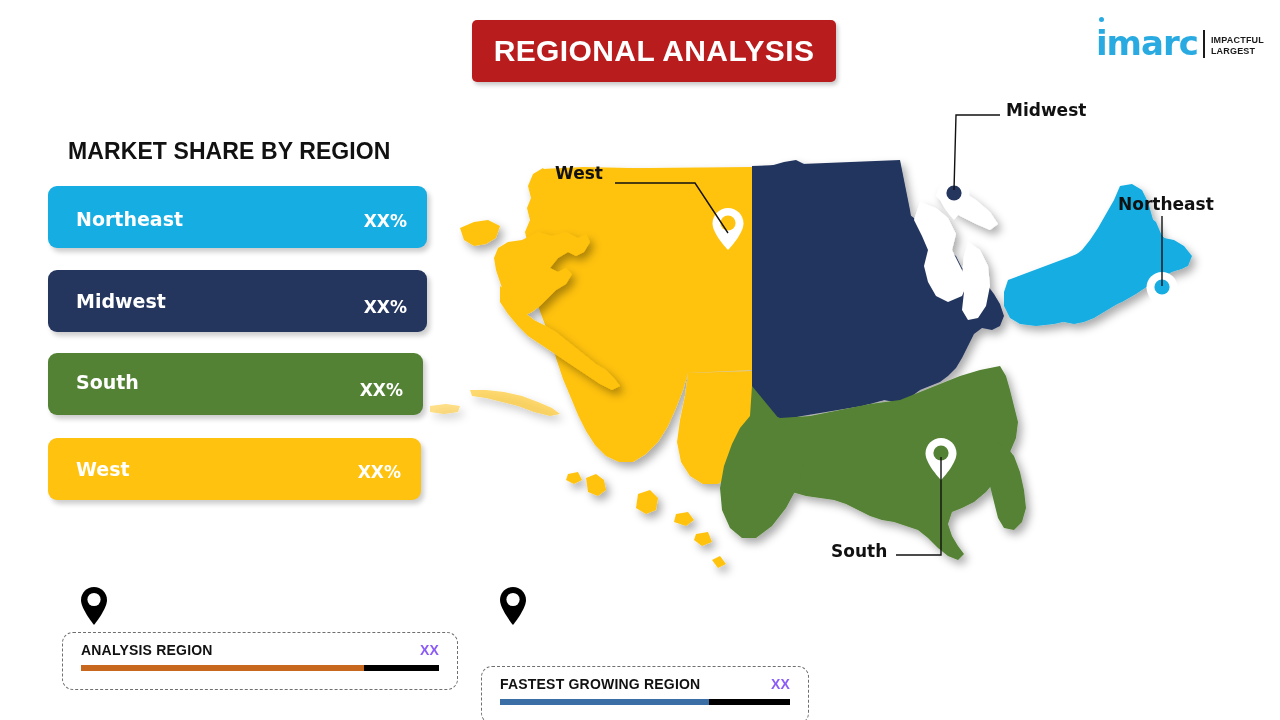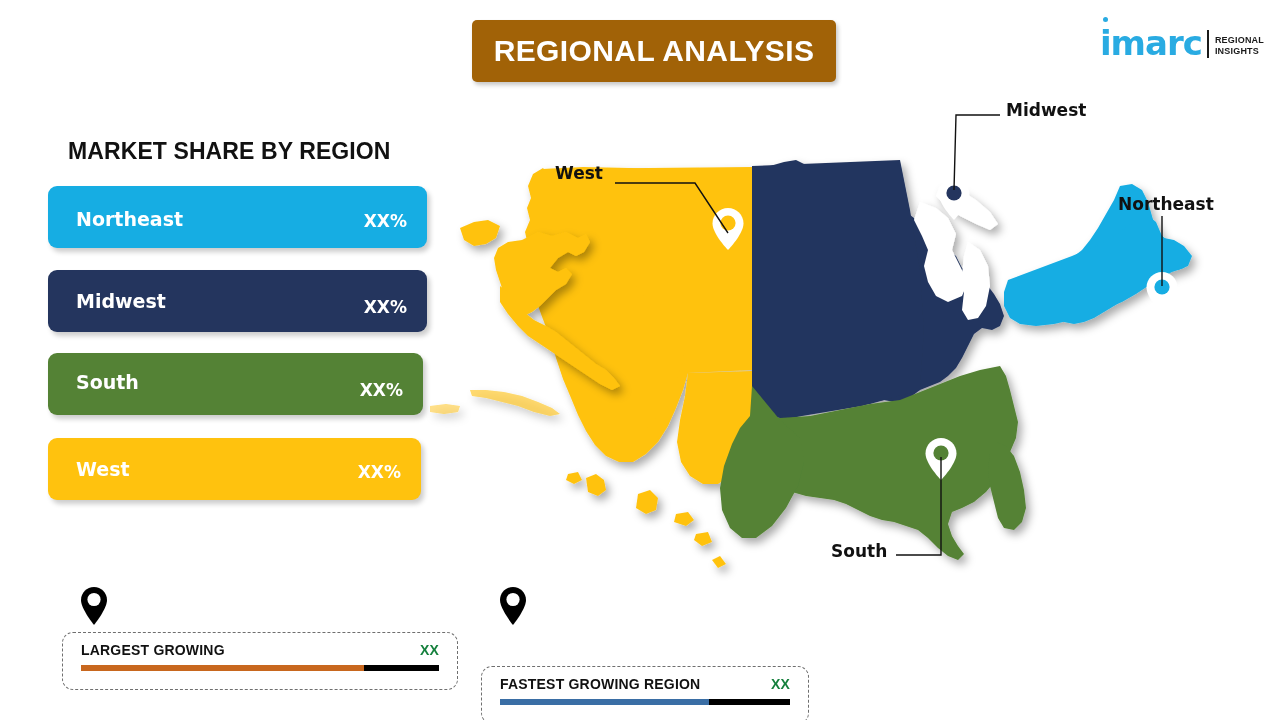--- a/index.html
+++ b/index.html
@@ -159,21 +159,21 @@
   }
   .stat-label {
     font-size: 14px;
     font-weight: bold;
     color: #111111;
     letter-spacing: 0.2px;
   }
   .stat-value {
     font-size: 14px;
     font-weight: bold;
-    color: #15803d;
+    color: #8b5cf6;
     letter-spacing: 0.2px;
   }
   .stat-track {
     position: relative;
     margin-top: 7px;
     height: 6px;
     background: #000000;
     width: 100%;
   }
   .stat-fill {
@@ -214,33 +214,33 @@
   #label-west { left: 555px; top: 163px; }
   #label-midwest { left: 1006px; top: 100px; }
   #label-northeast { left: 1118px; top: 194px; }
   #label-south { left: 831px; top: 541px; }
 
   .leader { position: absolute; }
 </style>
 </head>
 <body>
 
-<div id="title-banner" style="background: #a16207;">
+<div id="title-banner" style="background: #b91c1c;">
   <span class="title-text">REGIONAL ANALYSIS</span>
 </div>
 
 <div id="logo">
   <span class="logo-word" style="color: rgb(41, 171, 226);">
     <span class="logo-dot" style="background: rgb(41, 171, 226);"></span>
     <span>imarc</span>
   </span>
   <span class="logo-divider"></span>
   <span class="logo-tag">
-    <span>REGIONAL</span>
-    <span>INSIGHTS</span>
+    <span>IMPACTFUL</span>
+    <span>LARGEST</span>
   </span>
 </div>
 
 <div id="share-heading">MARKET SHARE BY REGION</div>
 
 <div class="region-bar" id="bar-northeast" style="background: rgb(22, 173, 227);">
   <span class="rb-label">Northeast</span>
   <span class="rb-value">XX%</span>
 </div>
 
@@ -259,21 +259,21 @@
   <span class="rb-value">XX%</span>
 </div>
 
 <svg class="pin-black" id="pin-largest" viewBox="0 0 30 40">
   <path d="M15 1 C7.8 1 2 6.8 2 14 C2 23 15 39 15 39 C15 39 28 23 28 14 C28 6.8 22.2 1 15 1 Z" fill="#000000"></path>
   <circle cx="15" cy="13.5" r="6.6" fill="#ffffff"></circle>
 </svg>
 
 <div class="stat-box" id="stat-largest">
   <div class="stat-row">
-    <span class="stat-label">LARGEST GROWING</span>
+    <span class="stat-label">ANALYSIS REGION</span>
     <span class="stat-value">XX</span>
   </div>
   <div class="stat-track" style="background: rgb(0, 0, 0);">
     <div class="stat-fill" id="fill-largest" style="width: 79%; background: rgb(200, 103, 30);"></div>
   </div>
 </div>
 
 <svg class="pin-black" id="pin-fastest" viewBox="0 0 30 40">
   <path d="M15 1 C7.8 1 2 6.8 2 14 C2 23 15 39 15 39 C15 39 28 23 28 14 C28 6.8 22.2 1 15 1 Z" fill="#000000"></path>
   <circle cx="15" cy="13.5" r="6.6" fill="#ffffff"></circle>

